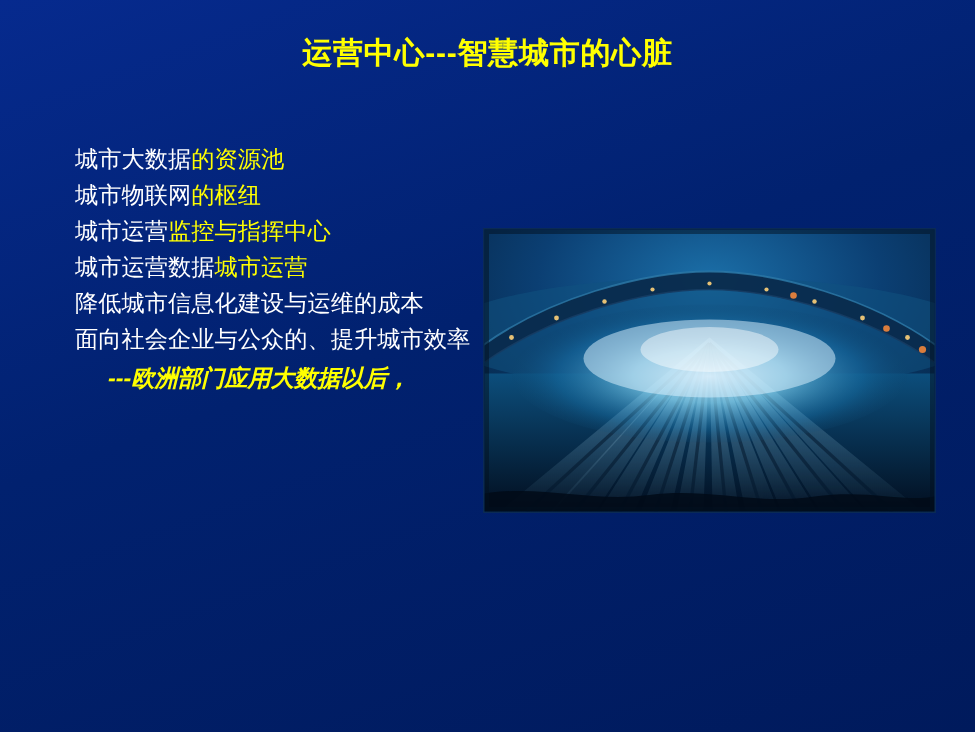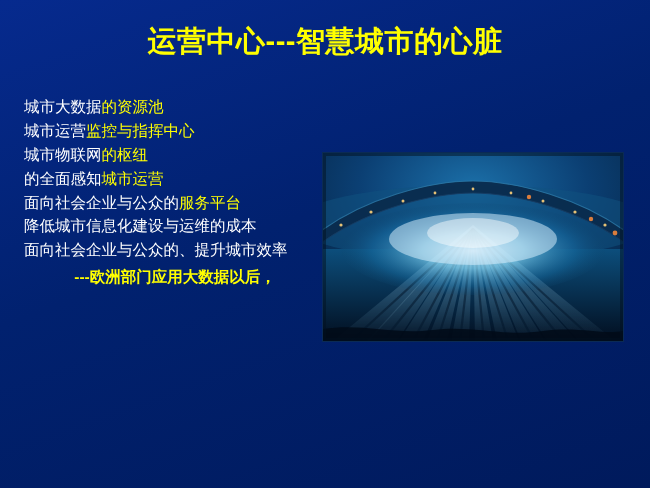--- a/index.html
+++ b/index.html
@@ -20,60 +20,60 @@
     background: linear-gradient(160deg, #062a8e 0%, #01216f 45%, #001a5c 100%);
     box-sizing: border-box;
   }
   #title {
     position: absolute;
     left: 0;
     top: 22px;
     width: 650px;
     text-align: center;
     color: #ffff00;
-    font-size: 29px;
+    font-size: 20px;
     font-weight: bold;
     letter-spacing: 0.5px;
     white-space: nowrap;
   }
   #title-rule {
     position: absolute;
     left: 40px;
     top: 75px;
     width: 570px;
     height: 2px;
     background: #3a63c0;
     opacity: 0.0;
   }
   #body-text {
     position: absolute;
-    left: 24px;
+    left: 50px;
     top: 95px;
     width: 280px;
     color: #ffffff;
     font-size: 15.5px;
     line-height: 24px;
   }
   #body-text .line {
     white-space: nowrap;
   }
   #body-text .line.wrap {
     white-space: normal;
     font-family: Liberation Mono, monospace;
   }
   .hl {
     color: #ffff00;
   }
   #quote {
     margin-top: 2px;
     color: #ffff00;
+    font-style: italic;
     font-weight: bold;
     font-size: 15.5px;
     line-height: 24px;
-    text-align: center;
   }
   #quote .q1 {
     text-indent: 22px;
   }
   #photo {
     position: absolute;
     left: 322px;
     top: 152px;
     width: 300px;
     height: 188px;
@@ -88,24 +88,23 @@
 </head>
 <body>
 
 <div id="slide">
 
   <div id="title">运营中心---智慧城市的心脏</div>
   <div id="title-rule"></div>
 
   <div id="body-text">
     <div class="line"><span>城市大数据</span><span class="hl">的资源池</span></div>
+    <div class="line"><span>城市物联网</span><span class="hl">的枢纽</span></div>
     <div class="line"><span>城市运营</span><span class="hl">监控与指挥中心</span></div>
-    <div class="line"><span>城市物联网</span><span class="hl">的枢纽</span></div>
-    <div class="line"><span>的全面感知</span><span class="hl">城市运营</span></div>
-    <div class="line"><span>面向社会企业与公众的</span><span class="hl">服务平台</span></div>
+    <div class="line"><span>城市运营数据</span><span class="hl">城市运营</span></div>
     <div class="line wrap"><span>降低城市信息化建设与运维的成本</span></div>
     <div class="line wrap"><span>面向社会企业与公众的、提升城市效率</span></div>
 
     <div id="quote">
       <div class="q1">---欧洲部门应用大数据以后，</div>
     </div>
   </div>
 
   <div id="photo">
     <svg width="300" height="188" viewBox="0 0 300 188" xmlns="http://www.w3.org/2000/svg">

